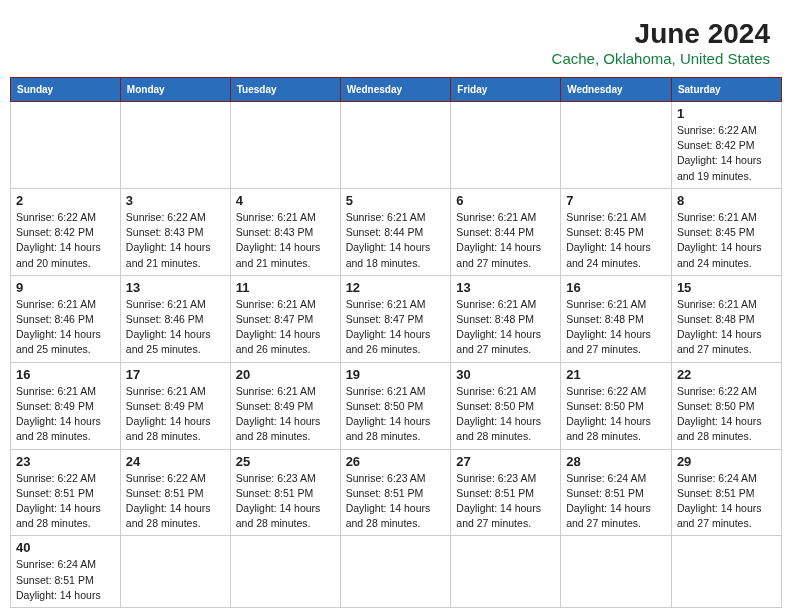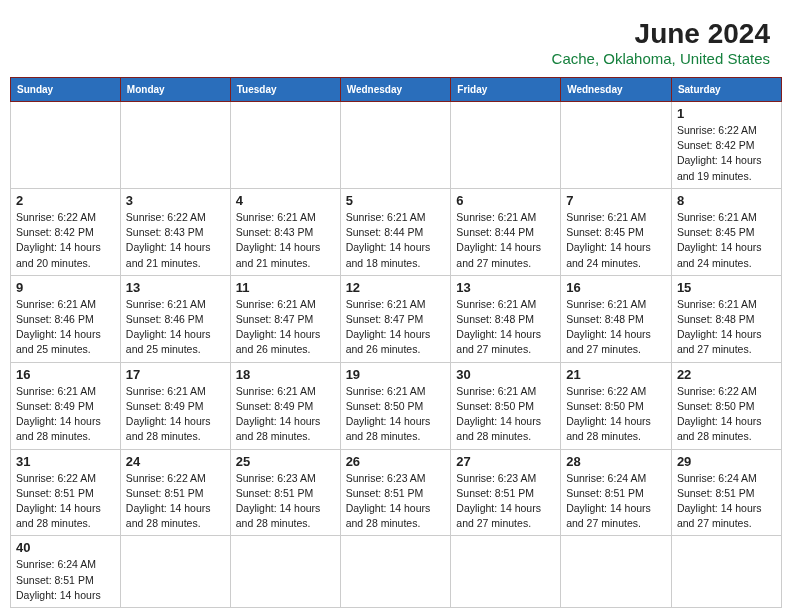--- a/index.html
+++ b/index.html
@@ -240,21 +240,21 @@
             <div class="cell-info">and 28 minutes.</div>
           </td>
           <td>
             <span class="day-num">17</span>
             <div class="cell-info">Sunrise: 6:21 AM</div>
             <div class="cell-info">Sunset: 8:49 PM</div>
             <div class="cell-info">Daylight: 14 hours</div>
             <div class="cell-info">and 28 minutes.</div>
           </td>
           <td>
-            <span class="day-num">18</span>
+            <span class="day-num">20</span>
             <div class="cell-info">Sunrise: 6:21 AM</div>
             <div class="cell-info">Sunset: 8:49 PM</div>
             <div class="cell-info">Daylight: 14 hours</div>
             <div class="cell-info">and 28 minutes.</div>
           </td>
           <td>
             <span class="day-num">19</span>
             <div class="cell-info">Sunrise: 6:21 AM</div>
             <div class="cell-info">Sunset: 8:50 PM</div>
             <div class="cell-info">Daylight: 14 hours</div>
@@ -277,21 +277,21 @@
           <td>
             <span class="day-num">22</span>
             <div class="cell-info">Sunrise: 6:22 AM</div>
             <div class="cell-info">Sunset: 8:50 PM</div>
             <div class="cell-info">Daylight: 14 hours</div>
             <div class="cell-info">and 28 minutes.</div>
           </td>
         </tr>
         <tr>
           <td>
-            <span class="day-num">31</span>
+            <span class="day-num">23</span>
             <div class="cell-info">Sunrise: 6:22 AM</div>
             <div class="cell-info">Sunset: 8:51 PM</div>
             <div class="cell-info">Daylight: 14 hours</div>
             <div class="cell-info">and 28 minutes.</div>
           </td>
           <td>
             <span class="day-num">24</span>
             <div class="cell-info">Sunrise: 6:22 AM</div>
             <div class="cell-info">Sunset: 8:51 PM</div>
             <div class="cell-info">Daylight: 14 hours</div>

